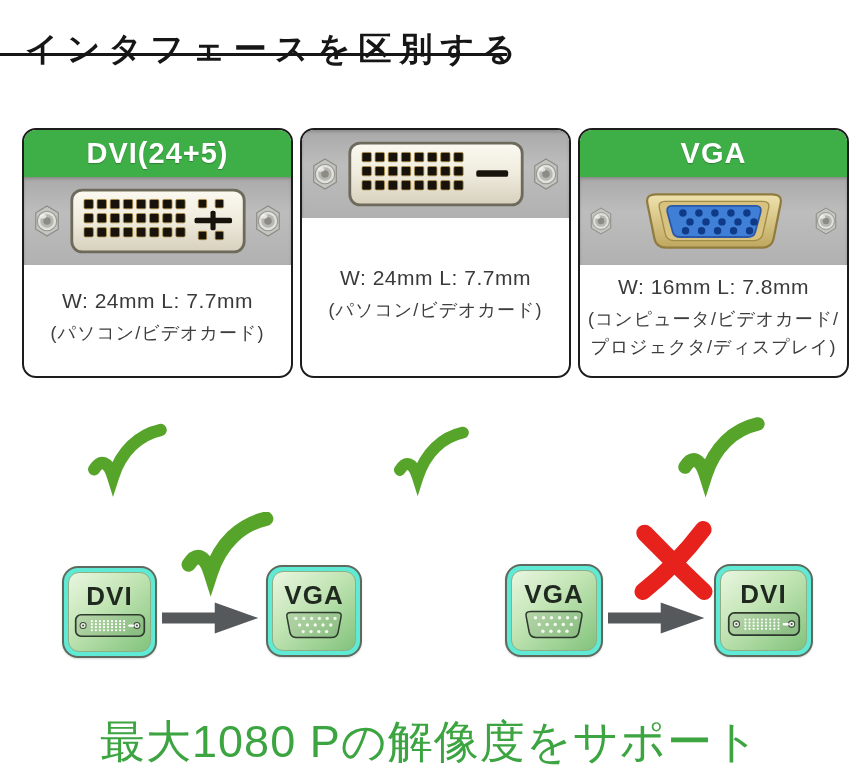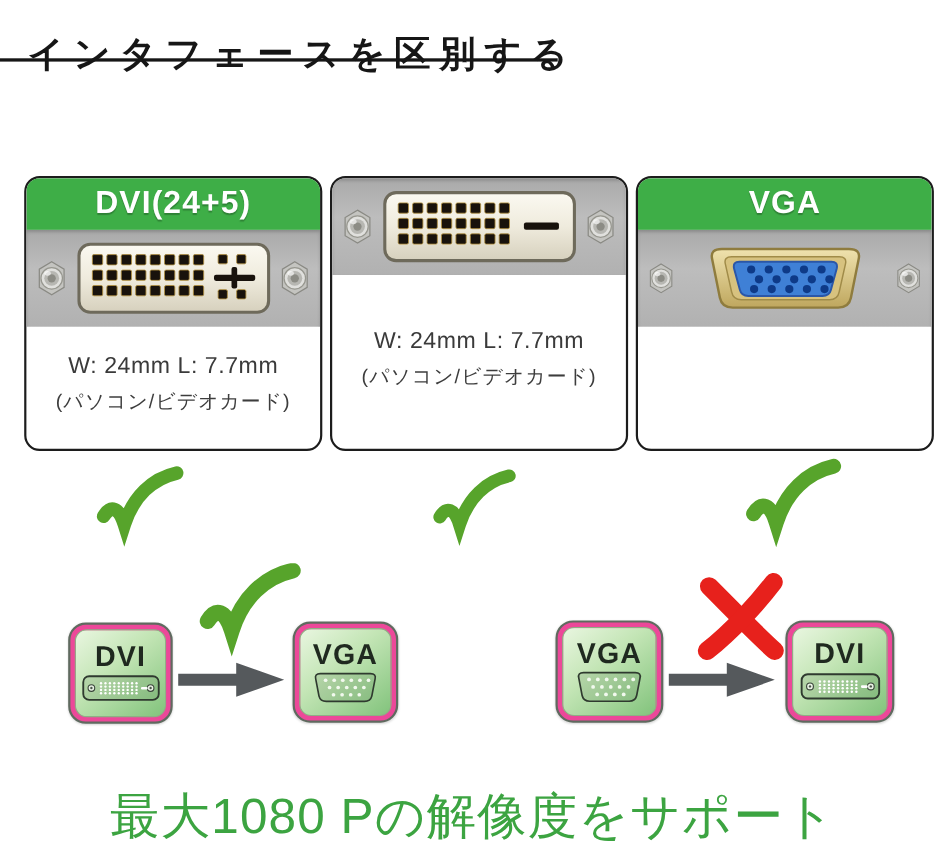--- a/index.html
+++ b/index.html
@@ -7,21 +7,21 @@
     position:relative;width:860px;height:769px;background:#ffffff;overflow:hidden;
     font-family:"Liberation Sans","DejaVu Sans",sans-serif;
   }
   
   .title{
     position:absolute;left:25px;top:5px;font-size:33px;font-weight:600;
     letter-spacing:8px;color:#161616;white-space:nowrap;font-family:Liberation Serif, serif;
   }
   .title-underline{position:absolute;left:0;top:53px;width:507px;height:3px;background:#161616;}
   
-  .cards{position:absolute;left:22px;top:160px;width:827px;height:250px;display:flex;gap:7px;}
+  .cards{position:absolute;left:22px;top:128px;width:827px;height:250px;display:flex;gap:7px;}
   .card{
     flex:1;border:2.5px solid #1c1c1c;border-radius:14px;overflow:hidden;background:#fff;
     display:flex;flex-direction:column;box-sizing:border-box;
   }
   .card-header{
     height:47px;flex:0 0 47px;background:#3eae47;color:#ffffff;display:flex;
     align-items:center;justify-content:center;font-size:29px;font-weight:bold;
     letter-spacing:1px;text-shadow:0 1px 1px rgba(0,0,0,0.25);
   }
   .card-photo{
@@ -35,21 +35,21 @@
     gap:7px;padding:4px 2px 8px;
   }
   .spec-size{font-size:21px;font-weight:500;color:#3a3a3a;letter-spacing:0.5px;}
   .spec-devices{font-size:18px;color:#3d3d3d;letter-spacing:1px;white-space:pre-line;text-align:center;line-height:1.55;}
   .conn{display:block;}
   .screw{display:block;}
   
   .abs{position:absolute;}
   
   .adapter-box{
-    position:absolute;border:2px solid #5f6a5f;border-radius:16px;background:#ec4899;
+    position:absolute;border:2px solid #5f6a5f;border-radius:16px;background:#5eead4;
     padding:4px;box-sizing:border-box;box-shadow:0 1px 2px rgba(0,0,0,0.15);
   }
   .adapter-inner{
     width:100%;height:100%;border-radius:11px;border:1px solid #8fae85;box-sizing:border-box;
     background:linear-gradient(140deg,#e9f6e0 0%,#c3e5b5 42%,#82c37c 100%);
     display:flex;flex-direction:column;align-items:center;justify-content:center;gap:1px;
   }
   .adapter-label{font-size:26px;font-weight:bold;color:#1f291f;letter-spacing:1px;line-height:1;}
   
   .footer{
@@ -268,20 +268,25 @@
         <svg class="screw" width="26" height="30" viewBox="0 0 40 44">
             <use href="#screwG"></use>
           </svg>
         <svg class="conn" width="170" height="64" viewBox="0 0 190 72">
             <use href="#vgaConn"></use>
           </svg>
         <svg class="screw" width="26" height="30" viewBox="0 0 40 44">
             <use href="#screwG"></use>
           </svg>
       </div>
+      <div class="card-info">
+        <div class="spec-size">W: 16mm  L: 7.8mm</div>
+        <div class="spec-devices">(コンピュータ/ビデオカード/
+プロジェクタ/ディスプレイ)</div>
+      </div>
     </div>
 
   </div>
 
   <svg class="abs" style="left:86px;top:421px" width="82" height="82" viewBox="0 0 100 92">
       <use href="#checkGlyph"></use>
     </svg>
   <svg class="abs" style="left:392px;top:424px" width="78" height="78" viewBox="0 0 100 92">
       <use href="#checkGlyph"></use>
     </svg>

